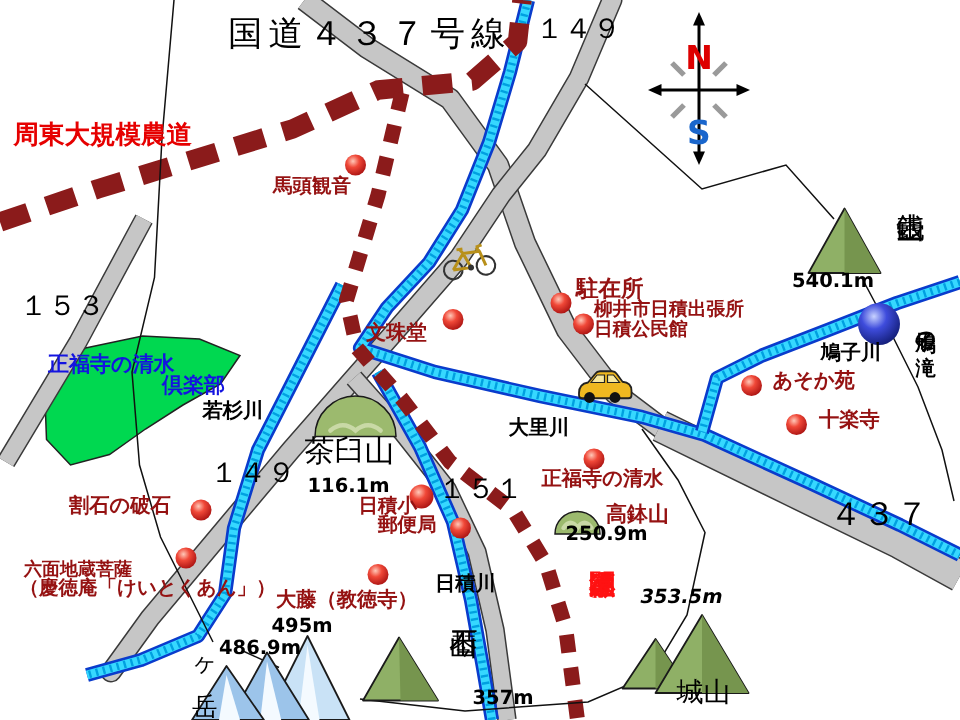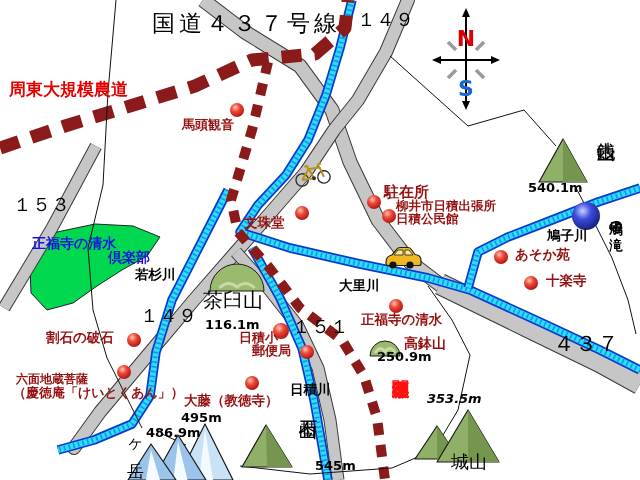--- a/index.html
+++ b/index.html
@@ -182,21 +182,21 @@
       <div class="lbl" style="left: 203px; top: 290px; font-size: 20px; color: rgb(0, 0, 0);">茶臼山</div>
       <div class="lbl b" style="left: 205px; top: 318px; font-size: 13px; color: rgb(0, 0, 0);">116.1m</div>
       <div class="lbl b" style="left: 135px; top: 268px; font-size: 13.5px; color: rgb(0, 0, 0);">若杉川</div>
       <div class="lbl b" style="left: 339px; top: 279px; font-size: 13.5px; color: rgb(0, 0, 0);">大里川</div>
       <div class="lbl b" style="left: 290px; top: 383px; font-size: 13.5px; color: rgb(0, 0, 0);">日積川</div>
       <div class="lbl b" style="left: 523px; top: 229px; font-size: 13.5px; color: rgb(0, 0, 0); margin-left: 24px;">鳩子川</div>
       <div class="lbl v b" style="left: 609px; top: 211px; font-size: 13.5px; color: rgb(0, 0, 0);">鳩子の滝</div>
       <div class="lbl v" style="left: 597px; top: 127px; font-size: 19px; color: rgb(0, 0, 0);">銭壺山</div>
       <div class="lbl b" style="left: 528px; top: 181px; font-size: 13px; color: rgb(0, 0, 0);">540.1m</div>
       <div class="lbl v" style="left: 299px; top: 405px; font-size: 19px; color: rgb(0, 0, 0);">琴石山</div>
-      <div class="lbl b" style="left: 315px; top: 459px; font-size: 13px; color: rgb(0, 0, 0);">545m</div>
+      <div class="lbl b" style="left: 315px; top: 459px; font-size: 13px; color: rgb(0, 0, 0);">357m</div>
       <div class="lbl" style="left: 451px; top: 453px; font-size: 18px; color: rgb(0, 0, 0);">城山</div>
       <div class="lbl b" style="left: 427px; top: 392px; font-size: 13px; color: rgb(0, 0, 0); font-style: italic;">353.5m</div>
       <div class="lbl v" style="left: 127px; top: 428px; font-size: 17px; color: rgb(0, 0, 0);">ヶ岳</div>
       <div class="lbl b" style="left: 146px; top: 426px; font-size: 13px; color: rgb(0, 0, 0);">486.9m</div>
       <div class="lbl b" style="left: 181px; top: 411px; font-size: 13px; color: rgb(0, 0, 0);">495m</div>
       <div class="lbl b" style="left: 32px; top: 236px; font-size: 14px; color: rgb(20, 20, 224);">正福寺の清水</div>
       <div class="lbl b" style="left: 108px; top: 250px; font-size: 14px; color: rgb(20, 20, 224);">倶楽部</div>
     </div>
 </div>
 

